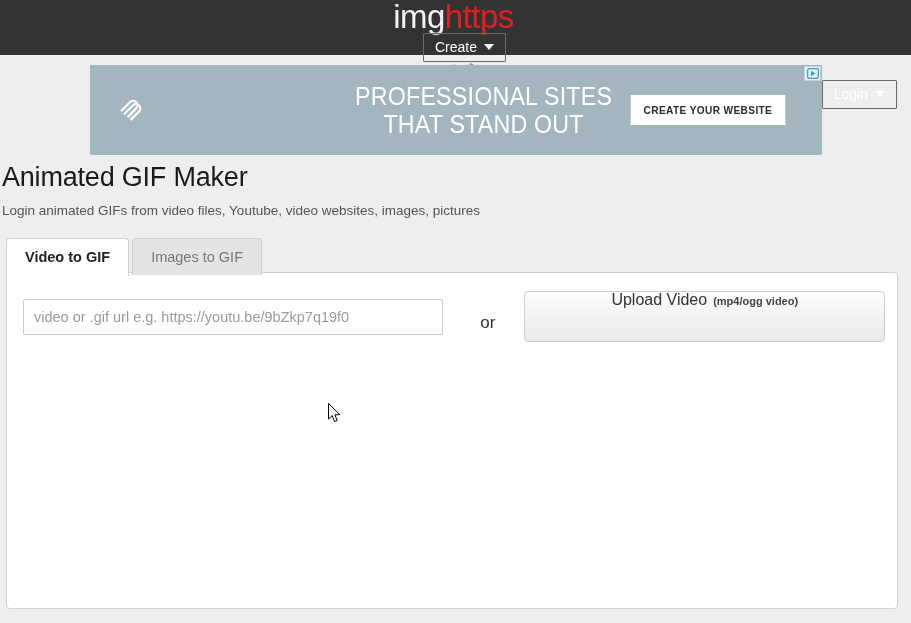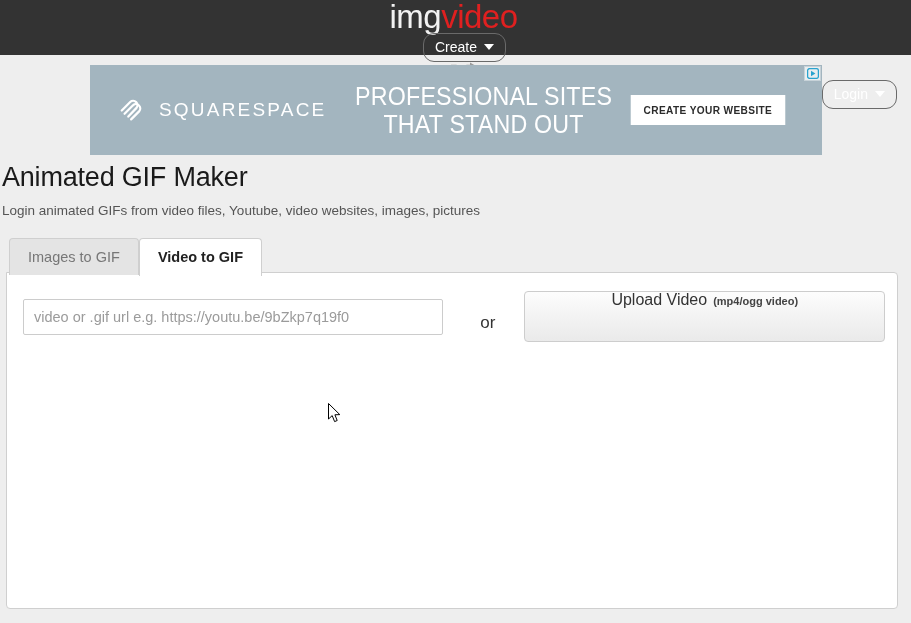--- a/index.html
+++ b/index.html
@@ -35,21 +35,21 @@
     font-weight: 400;
     user-select: none;
     display: flex;
     align-items: baseline;
   }
   #logo .img  { color: #f2f2f2; }
   #logo .flip { color: #e02020; }
 
   .hdr-btn {
     border: 1px solid #6a6a6a;
-    border-radius: 11px;
+    border-radius: 1px;
     color: #ffffff;
     font-size: 14px;
     padding: 6px 11px 7px 11px;
     background: transparent;
     cursor: pointer;
     display: flex;
     align-items: center;
     gap: 7px;
     line-height: 1;
     white-space: nowrap;
@@ -283,21 +283,21 @@
     pointer-events: none;
   }
 </style>
 </head>
 <body>
 
 <div id="header">
 
   <a id="logo">
     <span class="img">img</span>
-      <span class="flip">video</span>
+      <span class="flip">https</span>
   </a>
 
   <div id="create-btn" class="hdr-btn">
     <span>Create</span>
     <span class="caret"></span>
   </div>
 
   <div id="shuffle-icon">
     <svg width="26" height="18" viewBox="0 0 26 18" aria-hidden="true">
       <g stroke="#9a9a9a" stroke-width="2.4" fill="none">
@@ -327,21 +327,20 @@
 <div id="ad-wrap">
   <div id="ad-banner">
 
     <div id="ad-logo-group">
       <svg width="30" height="30" viewBox="0 0 32 32" aria-hidden="true">
         <g fill="none" stroke="#ffffff" stroke-width="2.4" stroke-linecap="round">
           <path d="M7 20 L16 11 a4.6 4.6 0 0 1 6.5 6.5 L14 26"></path>
           <path d="M4 16.5 L13 7.5 a4.6 4.6 0 0 1 6.5 6.5 L11 23"></path>
         </g>
       </svg>
-      <span id="squarespace-logo-text">SQUARESPACE</span>
     </div>
 
     <div id="ad-headline">
       <div>PROFESSIONAL SITES</div>
       <div>THAT STAND OUT</div>
     </div>
 
     <div id="ad-cta">CREATE YOUR WEBSITE</div>
 
     <div id="adchoices-icon">
@@ -351,22 +350,22 @@
       </svg>
     </div>
 
   </div>
 </div>
 
 <h1 id="page-title">Animated GIF Maker</h1>
 <div id="page-subtitle">Login animated GIFs from video files, Youtube, video websites, images, pictures</div>
 
 <div id="tabs">
+  <div class="tab active">Video to GIF</div>
   <div class="tab inactive">Images to GIF</div>
-  <div class="tab active">Video to GIF</div>
 </div>
 
 <div id="panel">
   <div id="upload-row">
 
     <input id="url-input" type="text" placeholder="video or .gif url e.g. https://youtu.be/9bZkp7q19f0" style="">
 
     <span id="or-label">or</span>
 
     <button id="upload-btn">

